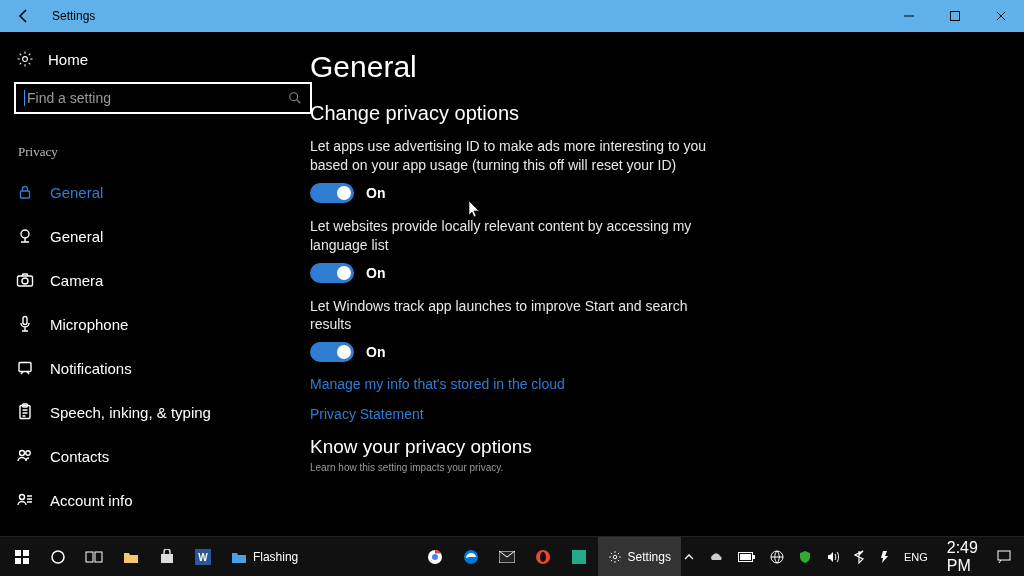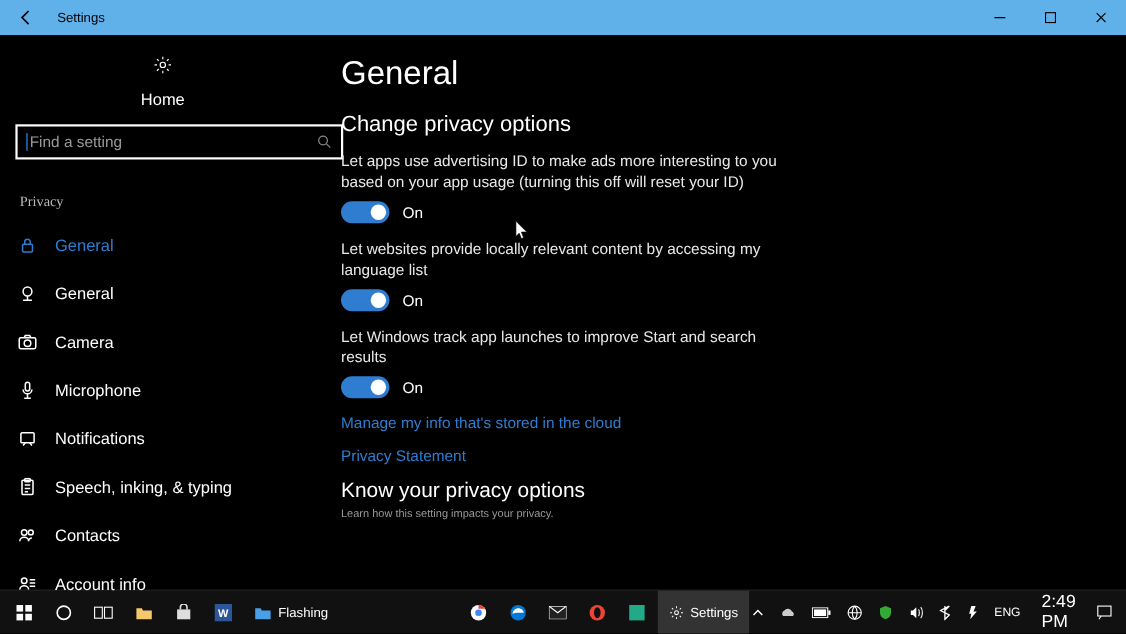--- a/index.html
+++ b/index.html
@@ -6,40 +6,40 @@
   html, body { width: 1024px; height: 576px; overflow: hidden; background: #000; color: #fff; }
   
   .titlebar { height: 32px; background: #60b0ea; display: flex; align-items: center; color: #000; }
   .titlebar .back { width: 48px; height: 32px; display:flex; align-items:center; justify-content:center; }
   .titlebar .title { font-size: 12px; padding-left: 4px; }
   .titlebar .spacer { flex:1; }
   .winbtn { width: 46px; height: 32px; display:flex; align-items:center; justify-content:center; font-size:12px; }
   
   .body { display:flex; height: 504px; background:#000; }
   .sidebar { width: 300px; padding: 14px 18px 0 14px; }
-  .home-row { display:flex; align-items:center; gap:14px; padding:4px 2px 14px 2px; font-size:15px;flex-direction:column; }
+  .home-row { display:flex; align-items:center; gap:14px; padding:4px 2px 14px 2px; font-size:15px; }
   .home-row .gear { width:18px; height:18px; }
   .searchbox { height:32px; border:2px solid #fff; background:#000; display:flex; align-items:center; padding:0 8px; width:298px; }
   .searchbox input { flex:1; background:transparent; border:none; color:#fff; font-size:14px; outline:none; }
   .searchbox input::placeholder { color:#9a9a9a; }
   .searchbox .caret { width:1px; height:16px; background:#39f; margin-right:2px; }
   .searchbox .mag { color:#777; font-size:14px; }
   .section-label { color:#bbb; font-size:13px; margin:30px 0 10px 4px;font-family:Liberation Serif, serif; }
   .nav-item { display:flex; align-items:center; gap:16px; height:44px; padding-left:2px; font-size:15px; cursor:default; }
   .nav-item.active { color:#2f7dd1; }
   .nav-item.active .ico svg * { stroke:#2f7dd1; fill:none; }
   .nav-item .ico { width:18px; height:18px; display:flex; align-items:center; justify-content:center; }
   .nav-item .ico svg * { stroke:#fff; stroke-width:1.4; fill:none; }
   
   .main { flex:1; padding:18px 40px 0 10px; overflow:hidden; }
   .main h1 { font-weight:300; font-size:30px; margin-bottom:18px; }
   .main h2 { font-weight:400; font-size:20px; margin-bottom:12px; }
   .opt { margin-bottom:14px; max-width:420px; }
   .opt .descr { font-size:14px; color:#e8e8e8; line-height:1.35; margin-bottom:8px; }
-  .togglerow { display:flex; align-items:center; gap:12px; }
+  .togglerow { display:flex; align-items:center; gap:12px;font-weight:bold; }
   .toggle { width:44px; height:20px; border-radius:10px; background:#2f7dd1; position:relative; }
   .toggle .knob { position:absolute; right:3px; top:3px; width:14px; height:14px; border-radius:50%; background:#fff; }
   .togglelabel { font-size:14px; }
   .link { color:#2f7dd1; font-size:14px; margin:6px 0 14px 0; display:block; }
   .subhead2 { font-weight:400; font-size:19px; margin-top:14px; margin-bottom:4px; }
   .subtext { color:#9a9a9a; font-size:10px; }
   
   .taskbar { height:40px; background:#111; display:flex; align-items:center; padding:0 4px; font-size:12px; color:#fff; border-top:1px solid #222; }
   .tb-btn { width:40px; height:40px; display:flex; align-items:center; justify-content:center; }
   .tb-btn.wide { width:auto; padding:0 10px; gap:6px; display:flex; align-items:center; }

